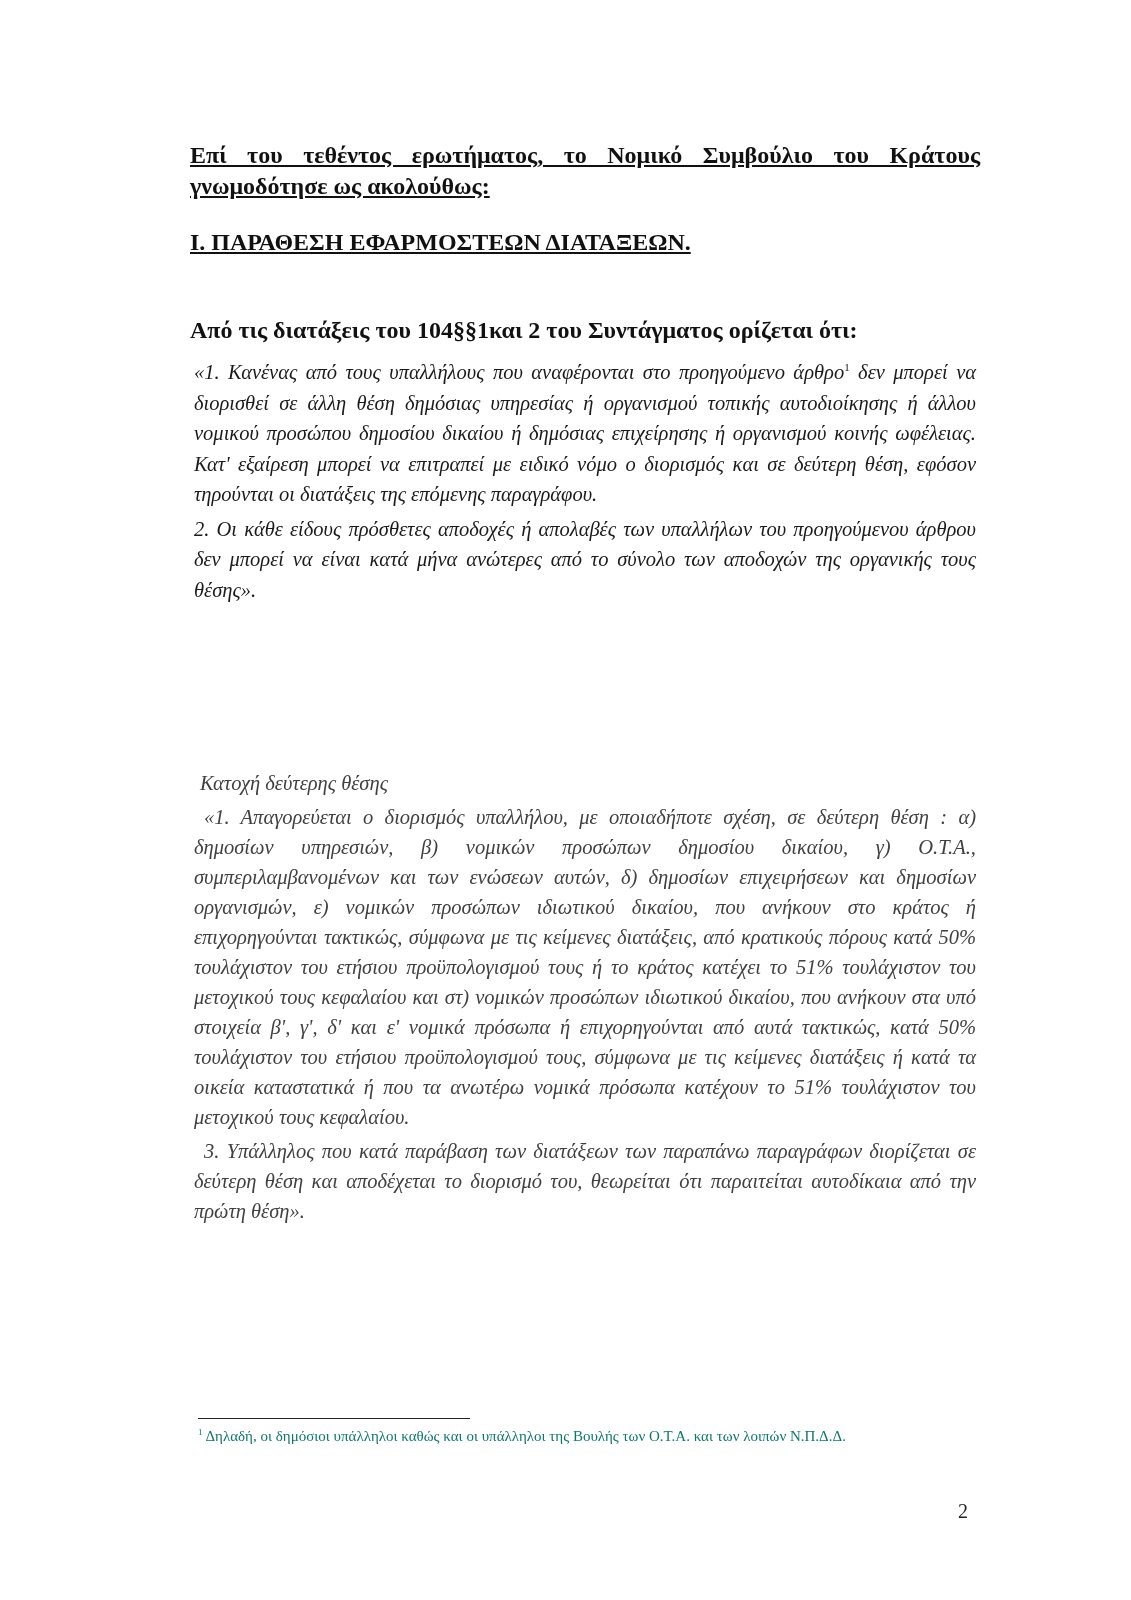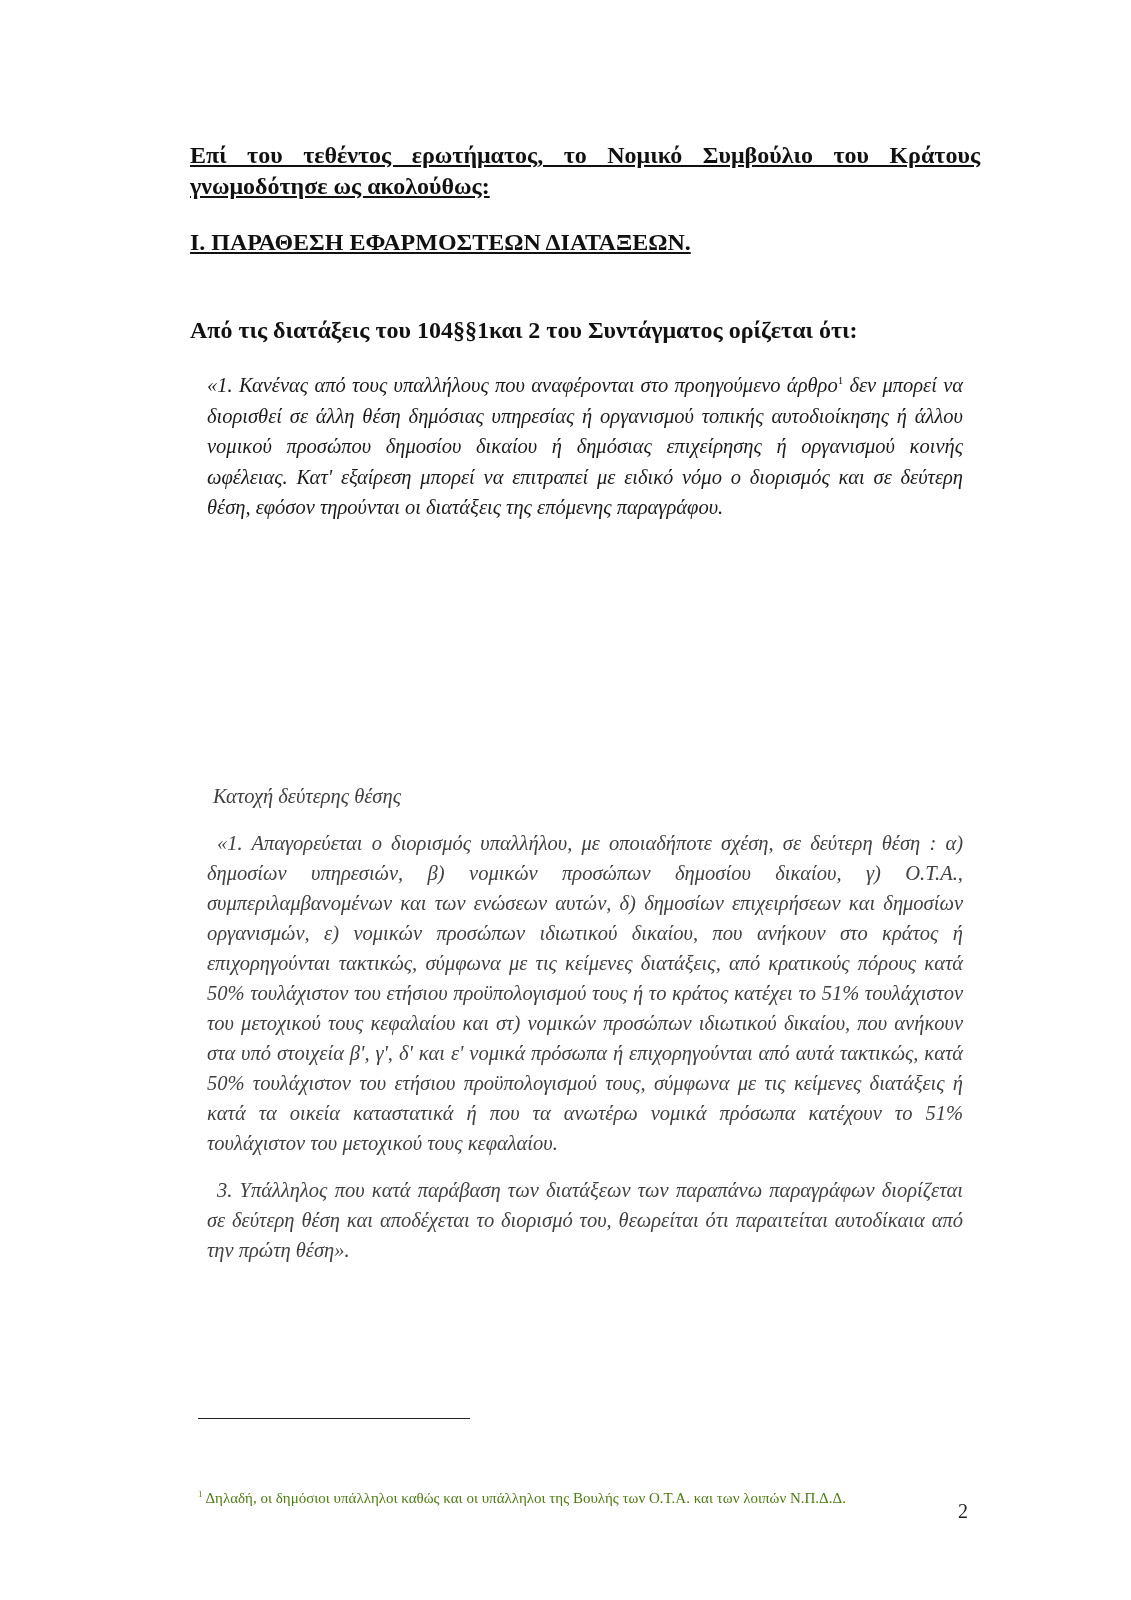--- a/index.html
+++ b/index.html
@@ -5,43 +5,44 @@
     html, body { margin: 0; padding: 0; background: #ffffff; }
     body { width: 1131px; height: 1600px; position: relative; overflow: hidden; color: #111; font-family: "Liberation Serif", serif; }
     .page { position: absolute; left: 0; top: 0; width: 1052px; height: 1600px; }
     .heading-intro { position: absolute; left: 190px; top: 140px; width: 790px; font-weight: bold; font-size: 24px; line-height: 31px; text-decoration: underline; text-align: justify; text-align-last: left; }
     .section-title { position: absolute; left: 190px; top: 227px; font-weight: bold; font-size: 24px; line-height: 30px; text-decoration: underline; text-align: center; }
     .lead { position: absolute; left: 190px; width: 790px; font-weight: bold; font-size: 24px; line-height: 31px; text-align: justify; }
     .lead.one { top: 291px; margin-top: 24px; }
     .lead.two { top: 654px; line-height: 31px; }
     .quote { position: absolute; left: 190px; width: 790px; font-style: italic; font-size: 20.5px; line-height: 30.5px; text-align: justify; color: #1a1a1a; }
     .quote.one { top: 353px; }
-    .quote p, .quote2 p { margin: 17px; }
+    .quote p, .quote2 p { margin: 4px; }
     .quote2 { position: absolute; left: 190px; top: 764px; width: 790px; font-style: italic; font-size: 20.5px; line-height: 30px; text-align: justify; color: #404040; }
     .quote2 .sub { padding-left: 6px; }
     .indent { text-indent: 10px; }
     sup { font-size: 11px; vertical-align: super; line-height: 0; font-style: normal; }
     .fn-rule { position: absolute; left: 198px; top: 1418px; width: 272px; height: 0; border-top: 1.5px solid #222; }
-    .footnote { position: absolute; left: 198px; top: 1487px; width: 790px; font-size: 15px; line-height: 22px; color: #4d7c0f; }
+    .footnote { position: absolute; left: 198px; top: 1425px; width: 790px; font-size: 15px; line-height: 22px; color: #0f766e; }
     .footnote sup { font-size: 9px; }
     .page-number { position: absolute; left: 958px; top: 1500px; font-size: 20px; color: #222; }
   </style>
 </head>
 <body>
 
 <div class="page">
 
   <div class="heading-intro">Επί του τεθέντος ερωτήματος, το Νομικό Συμβούλιο του Κράτους γνωμοδότησε ως ακολούθως:</div>
 
   <div class="section-title">Ι. ΠΑΡΑΘΕΣΗ ΕΦΑΡΜΟΣΤΕΩΝ ΔΙΑΤΑΞΕΩΝ.</div>
 
   <div class="lead one">Από τις διατάξεις του 104§§1και 2 του Συντάγματος ορίζεται ότι:</div>
 
   <div class="quote one">
     <p><span>«1. Κανένας από τους υπαλλήλους που αναφέρονται στο προηγούμενο άρθρο</span><sup>1</sup><span> δεν μπορεί να διορισθεί σε άλλη θέση δημόσιας υπηρεσίας ή οργανισμού τοπικής αυτοδιοίκησης ή άλλου νομικού προσώπου δημοσίου δικαίου ή δημόσιας επιχείρησης ή οργανισμού κοινής ωφέλειας. Κατ' εξαίρεση μπορεί να επιτραπεί με ειδικό νόμο ο διορισμός και σε δεύτερη θέση, εφόσον τηρούνται οι διατάξεις της επόμενης παραγράφου.</span></p>
+    <p>2. Οι κάθε είδους πρόσθετες αποδοχές ή απολαβές των υπαλλήλων του προηγούμενου άρθρου δεν μπορεί να είναι κατά μήνα ανώτερες από το σύνολο των αποδοχών της οργανικής τους θέσης».</p>
   </div>
 
 
   <div class="quote2">
     <p class="sub">Κατοχή δεύτερης θέσης</p>
     <p class="indent">«1. Απαγορεύεται ο διορισμός υπαλλήλου, με οποιαδήποτε σχέση, σε δεύτερη θέση : α) δημοσίων υπηρεσιών, β) νομικών προσώπων δημοσίου δικαίου, γ) Ο.Τ.Α., συμπεριλαμβανομένων και των ενώσεων αυτών,  δ) δημοσίων επιχειρήσεων και δημοσίων οργανισμών, ε) νομικών προσώπων ιδιωτικού δικαίου, που ανήκουν στο κράτος ή επιχορηγούνται τακτικώς, σύμφωνα με τις κείμενες διατάξεις, από κρατικούς πόρους κατά 50% τουλάχιστον του ετήσιου προϋπολογισμού τους ή το κράτος κατέχει το 51% τουλάχιστον του μετοχικού τους κεφαλαίου και στ) νομικών προσώπων ιδιωτικού δικαίου, που ανήκουν στα υπό στοιχεία β', γ', δ' και ε' νομικά πρόσωπα ή επιχορηγούνται από αυτά τακτικώς, κατά 50% τουλάχιστον του ετήσιου προϋπολογισμού τους, σύμφωνα με τις κείμενες διατάξεις ή κατά τα οικεία καταστατικά ή που τα ανωτέρω νομικά πρόσωπα κατέχουν το 51% τουλάχιστον του μετοχικού τους κεφαλαίου.</p>
     <p class="indent">3. Υπάλληλος που κατά παράβαση των διατάξεων των παραπάνω παραγράφων διορίζεται σε δεύτερη θέση και αποδέχεται το διορισμό του, θεωρείται ότι παραιτείται αυτοδίκαια από την πρώτη θέση».</p>
   </div>
 
   <div class="fn-rule"></div>

